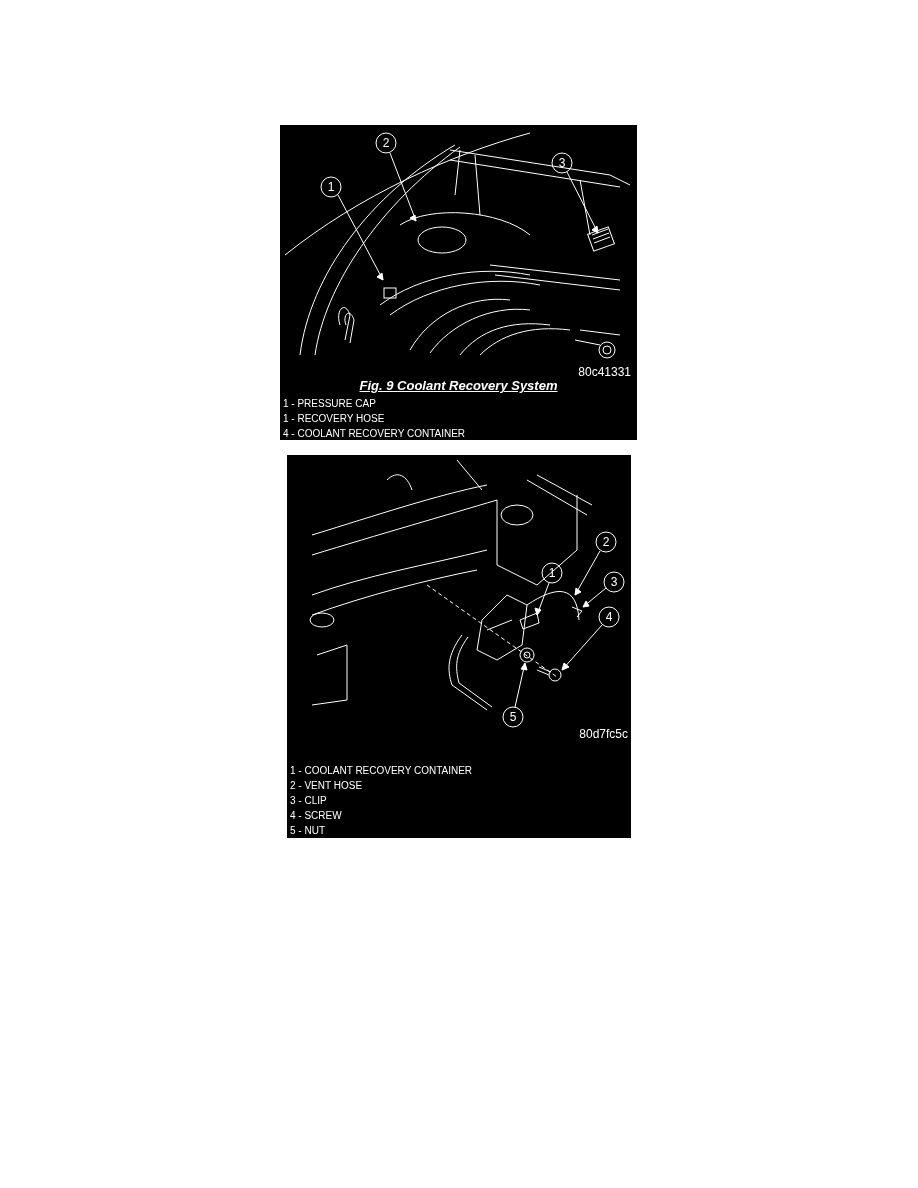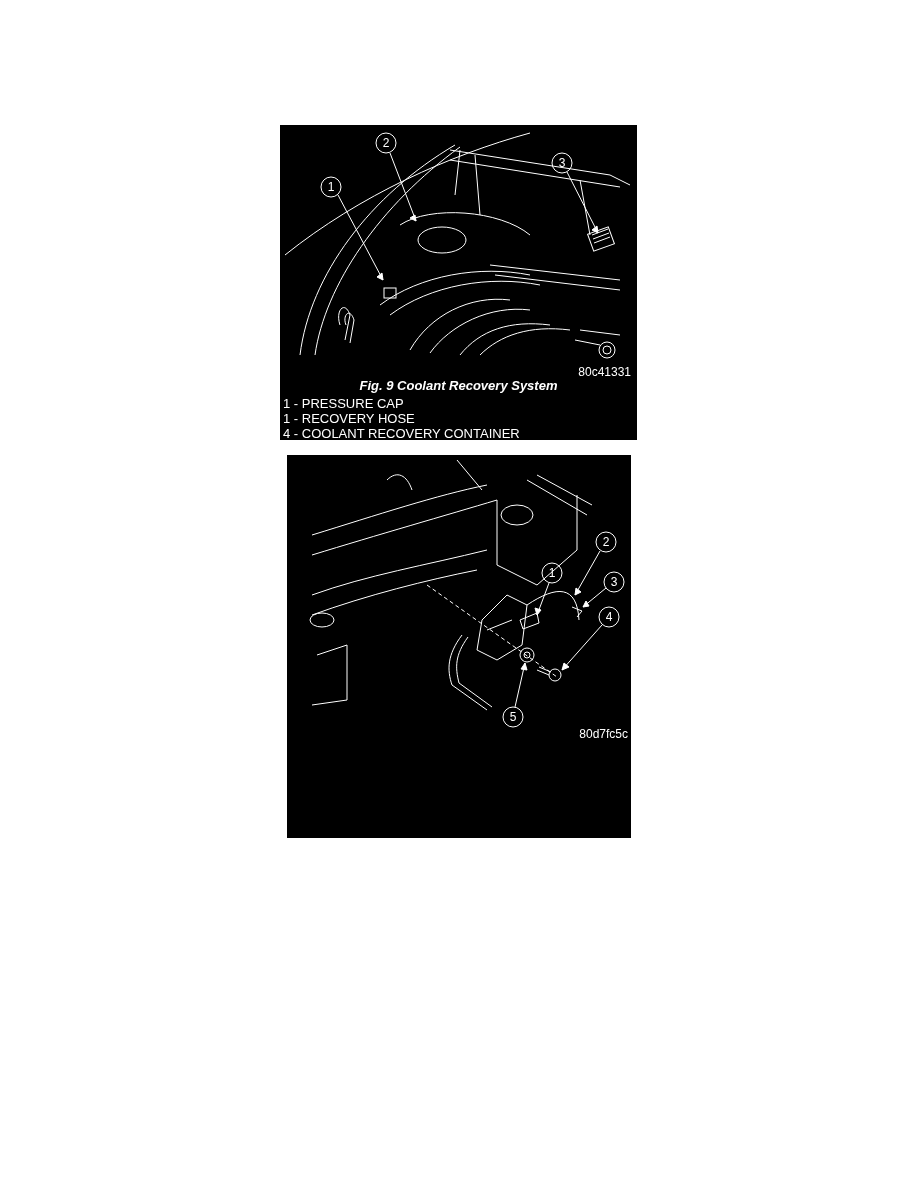--- a/index.html
+++ b/index.html
@@ -3,21 +3,21 @@
 <meta charset="utf-8">
 <style>
   html, body { margin:0; padding:0; background:#ffffff; }
   body { width:918px; height:1188px; position:relative; overflow:hidden; font-family:"Liberation Sans", sans-serif; }
   .figure { position:absolute; background:#000; color:#fff; overflow:hidden; }
   #fig9 { left:280px; top:125px; width:357px; height:315px; }
   #fig10 { left:287px; top:455px; width:344px; height:383px; }
   .art { position:absolute; left:0; top:0; }
   .code { position:absolute; font-size:12px; color:#fff; }
   .caption { position:absolute; left:0; right:0; text-align:center; font-weight:bold; font-style:italic; font-size:13px; }
-  .legend { position:absolute; left:3px; font-size:13px; line-height:15px; }
+  .legend { position:absolute; left:3px; font-size:10px; line-height:15px; }
   .legend div { white-space:nowrap; }
 </style>
 </head>
 <body>
 
 <div id="fig9" class="figure">
   <svg class="art" width="357" height="240" viewBox="0 0 357 240" fill="none" stroke="#fff" stroke-width="1">
 
     <path d="M5 130 C 80 70, 170 30, 250 8"></path>
     <path d="M20 230 C 30 150, 90 70, 175 20"></path>
@@ -62,21 +62,21 @@
     <path d="M136 96 l -6 -3 l 5 -3 z" fill="#fff"></path>
 
     <circle cx="282" cy="38" r="10"></circle>
     <path d="M287 47 L 318 108"></path>
     <path d="M318 108 l -6 -3 l 5 -4 z" fill="#fff"></path>
     <text x="51" y="66" fill="#fff" stroke="none" font-size="12" text-anchor="middle" font-family="Liberation Sans, sans-serif">1</text>
     <text x="106" y="22" fill="#fff" stroke="none" font-size="12" text-anchor="middle" font-family="Liberation Sans, sans-serif">2</text>
     <text x="282" y="42" fill="#fff" stroke="none" font-size="12" text-anchor="middle" font-family="Liberation Sans, sans-serif">3</text>
   </svg>
   <div class="code" style="right:6px; top:240px;">80c41331</div>
-  <div class="caption" style="top:253px;">Fig. 9 Coolant Recovery System</div>
+  <div class="caption" style="top:253px;text-decoration:underline;">Fig. 9 Coolant Recovery System</div>
   <div class="legend" style="top:271px;">
     <div>1 - PRESSURE CAP</div>
     <div>1 - RECOVERY HOSE</div>
     <div>4 - COOLANT RECOVERY CONTAINER</div>
   </div>
 </div>
 
 <div id="fig10" class="figure">
   <svg class="art" width="344" height="280" viewBox="0 0 344 280" fill="none" stroke="#fff" stroke-width="1">
 
@@ -133,13 +133,20 @@
     <circle cx="226" cy="262" r="10"></circle>
     <path d="M228 252 L 238 208"></path>
     <path d="M238 208 l 2 7 l -6 -1 z" fill="#fff"></path>
     <text x="265" y="122" fill="#fff" stroke="none" font-size="12" text-anchor="middle" font-family="Liberation Sans, sans-serif">1</text>
     <text x="319" y="91" fill="#fff" stroke="none" font-size="12" text-anchor="middle" font-family="Liberation Sans, sans-serif">2</text>
     <text x="327" y="131" fill="#fff" stroke="none" font-size="12" text-anchor="middle" font-family="Liberation Sans, sans-serif">3</text>
     <text x="322" y="166" fill="#fff" stroke="none" font-size="12" text-anchor="middle" font-family="Liberation Sans, sans-serif">4</text>
     <text x="226" y="266" fill="#fff" stroke="none" font-size="12" text-anchor="middle" font-family="Liberation Sans, sans-serif">5</text>
   </svg>
   <div class="code" style="right:3px; top:272px;">80d7fc5c</div>
+  <div class="legend" style="top:308px;">
+    <div>1 - COOLANT RECOVERY CONTAINER</div>
+    <div>2 - VENT HOSE</div>
+    <div>3 - CLIP</div>
+    <div>4 - SCREW</div>
+    <div>5 - NUT</div>
+  </div>
 </div>
 
 </body></html>

